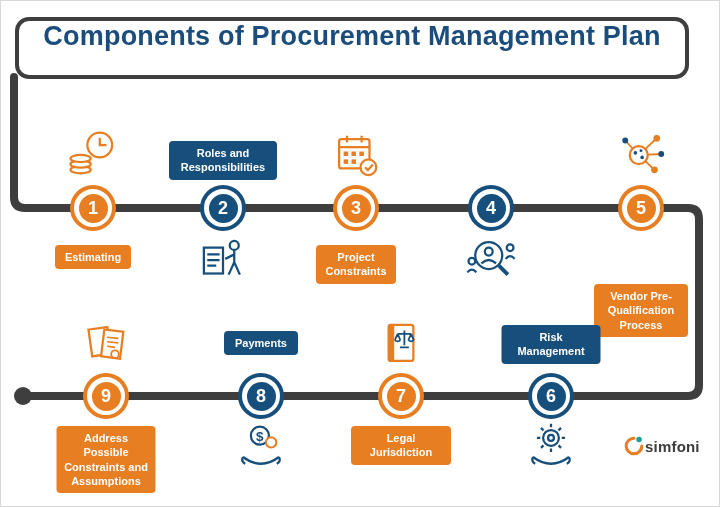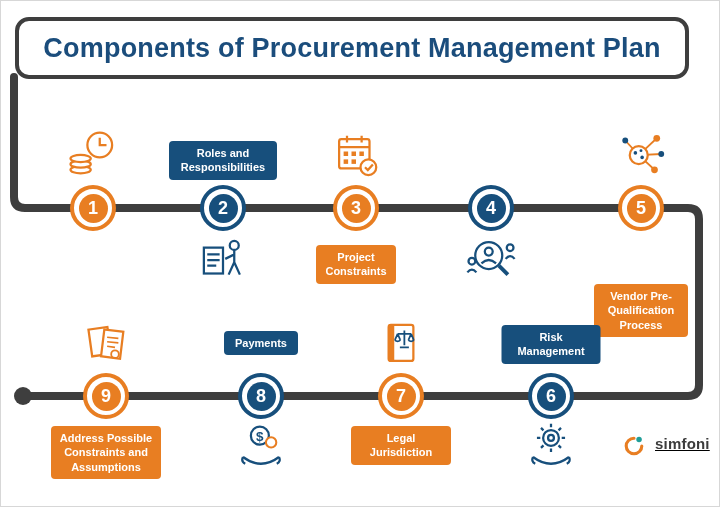--- a/index.html
+++ b/index.html
@@ -5,21 +5,21 @@
   * { box-sizing: border-box; margin: 0; padding: 0; }
   body { font-family: "Liberation Sans", sans-serif; background: #fff; }
   .canvas {
     position: relative; width: 720px; height: 507px;
     background: #fff; border: 1px solid #d7d7d7; overflow: hidden;
   }
   .flow-svg { position: absolute; left: 0; top: 0; z-index: 0; }
   .title-box {
     position: absolute; left: 14px; top: 16px; width: 674px; height: 62px;
     background: #fff; border: 4px solid #3e3e3e; border-radius: 14px;
-    display: flex; align-items: center; justify-content: center; z-index: 3;
+    display: flex; align-items: flex-start; justify-content: center; z-index: 3;
   }
   .title-text { color: #1b4d7c; font-size: 27px; font-weight: 700; letter-spacing: 0.2px; }
   .icon {
     position: absolute; transform: translateX(-50%);
     width: 54px; height: 54px; z-index: 2;
   }
   .icon svg { width: 100%; height: 100%; display: block; }
   .circle {
     position: absolute; transform: translate(-50%, -50%);
     width: 46px; height: 46px; border-radius: 50%;
@@ -35,21 +35,21 @@
   }
   .bg-orange { background: #e87e22; }
   .bg-blue   { background: #174f7c; }
   .label {
     position: absolute; transform: translateX(-50%);
     color: #fff; font-size: 11px; font-weight: 700; line-height: 1.3;
     text-align: center; padding: 5px 6px; z-index: 2; border-radius: 4px;
   }
   .logo {
     position: absolute; left: 622px; top: 434px; display: flex;
-    align-items: flex-start; gap: 10px; z-index: 2; text-decoration: underline;
+    align-items: center; gap: 0; z-index: 2;
   }
   .logo svg { width: 22px; height: 22px; }
   .logo-text { color: #3c3c3c; font-size: 15px; font-weight: 700; letter-spacing: 0.2px; }
 </style>
 </head>
 <body>
 
 <div class="canvas">
 
   <svg class="flow-svg" width="720" height="507">
@@ -68,20 +68,21 @@
           <ellipse cx="13" cy="33" rx="9" ry="3.2"></ellipse>
           <ellipse cx="13" cy="28" rx="9" ry="3.2"></ellipse>
         <circle cx="30" cy="16" r="11"></circle>
       </g>
       <path d="M30 9.5 V16 H36" fill="none" stroke="#e87e22" stroke-width="2"></path>
     </svg>
   </div>
   <div class="circle orange" style="left:92px; top:207px;">
     <div class="circle-inner bg-orange">1</div>
   </div>
+  <div class="label bg-orange" style="left:92px; top:244px; width:76px;">Estimating</div>
 
   <div class="label bg-blue" style="left:222px; top:140px; width:108px;">Roles and Responsibilities</div>
   <div class="circle blue" style="left:222px; top:207px;">
     <div class="circle-inner bg-blue">2</div>
   </div>
   <div class="icon" style="left:222px; top:232px;">
     <svg viewBox="0 0 48 48">
       <g fill="#fff" stroke="#174f7c" stroke-width="2">
         <rect x="7" y="13" width="17" height="23"></rect>
       </g>
@@ -163,21 +164,21 @@
       </g>
       <g stroke="#e87e22" stroke-width="1.4" fill="none">
         <path d="M25 18 l10 1 M25 22 l10 1 M25 26 l7 1"></path>
       </g>
       <circle cx="32" cy="33" r="3.4" fill="none" stroke="#e87e22" stroke-width="1.6"></circle>
     </svg>
   </div>
   <div class="circle orange" style="left:105px; top:395px;">
     <div class="circle-inner bg-orange">9</div>
   </div>
-  <div class="label bg-orange" style="left:105px; top:425px; width:110px;">Address Possible Constraints and Assumptions</div>
+  <div class="label bg-orange" style="left:105px; top:425px; width:99px;">Address Possible Constraints and Assumptions</div>
 
   <div class="label bg-blue" style="left:260px; top:330px; width:74px;">Payments</div>
   <div class="circle blue" style="left:260px; top:395px;">
     <div class="circle-inner bg-blue">8</div>
   </div>
   <div class="icon" style="left:260px; top:420px;">
     <svg viewBox="0 0 48 48">
       <circle cx="23" cy="13" r="8" fill="#fff" stroke="#174f7c" stroke-width="2"></circle>
       <text x="23" y="17.5" text-anchor="middle" font-size="12" font-weight="bold" fill="#174f7c" font-family="Liberation Sans, sans-serif">$</text>
       <circle cx="33" cy="19" r="4.6" fill="#fff" stroke="#e87e22" stroke-width="1.8"></circle>

